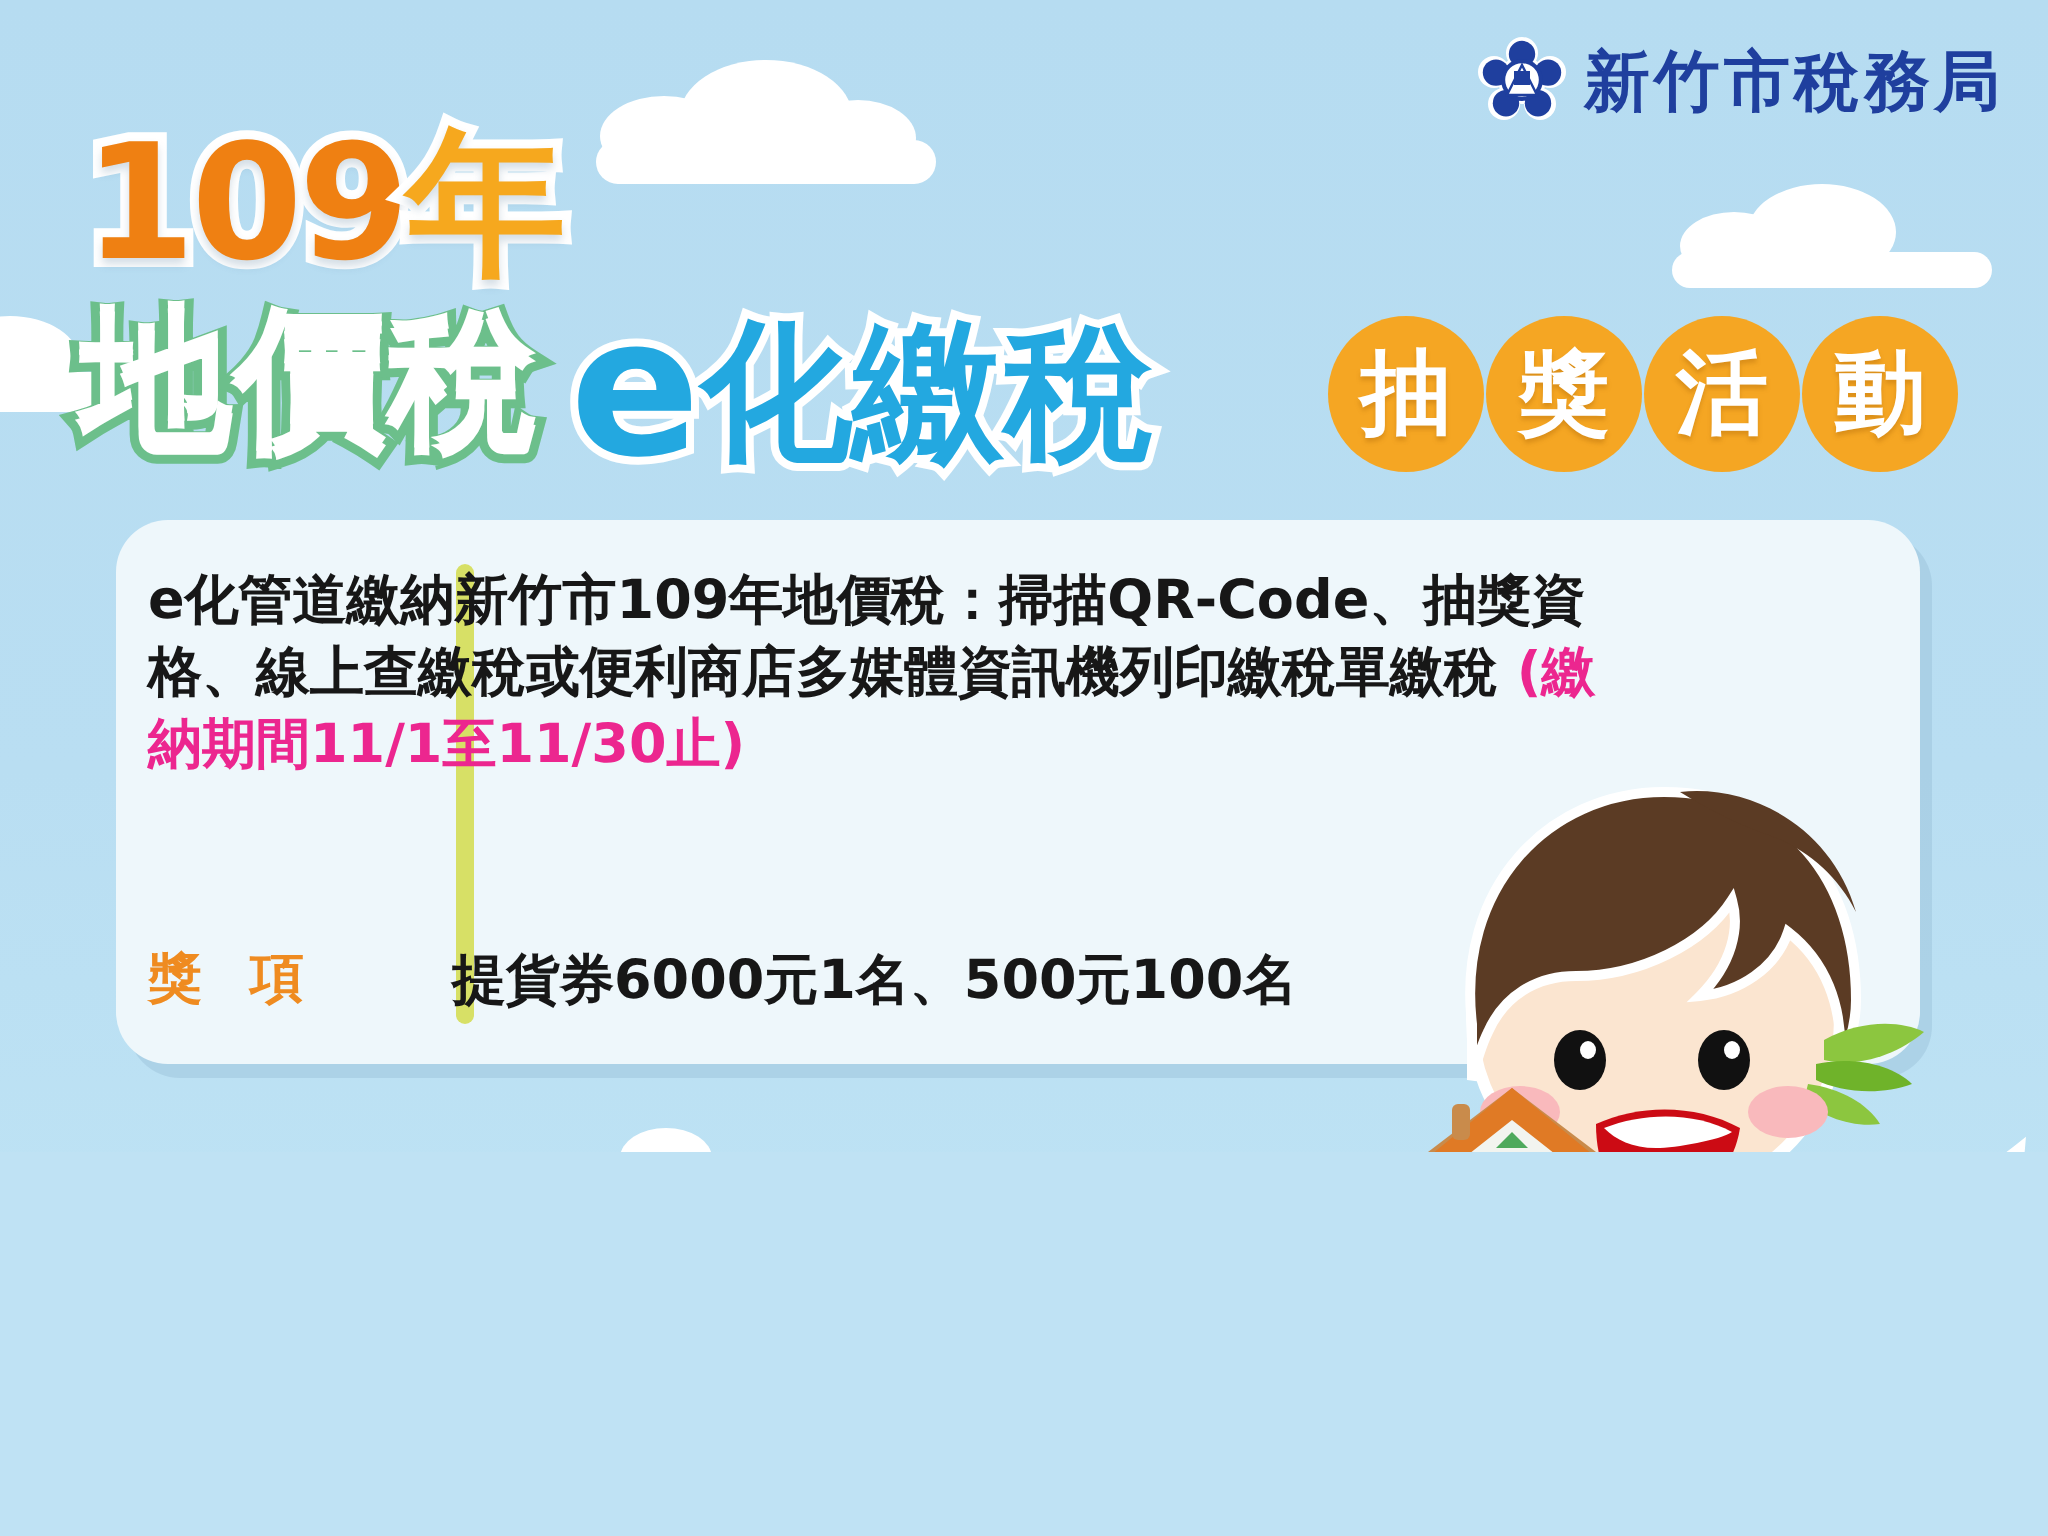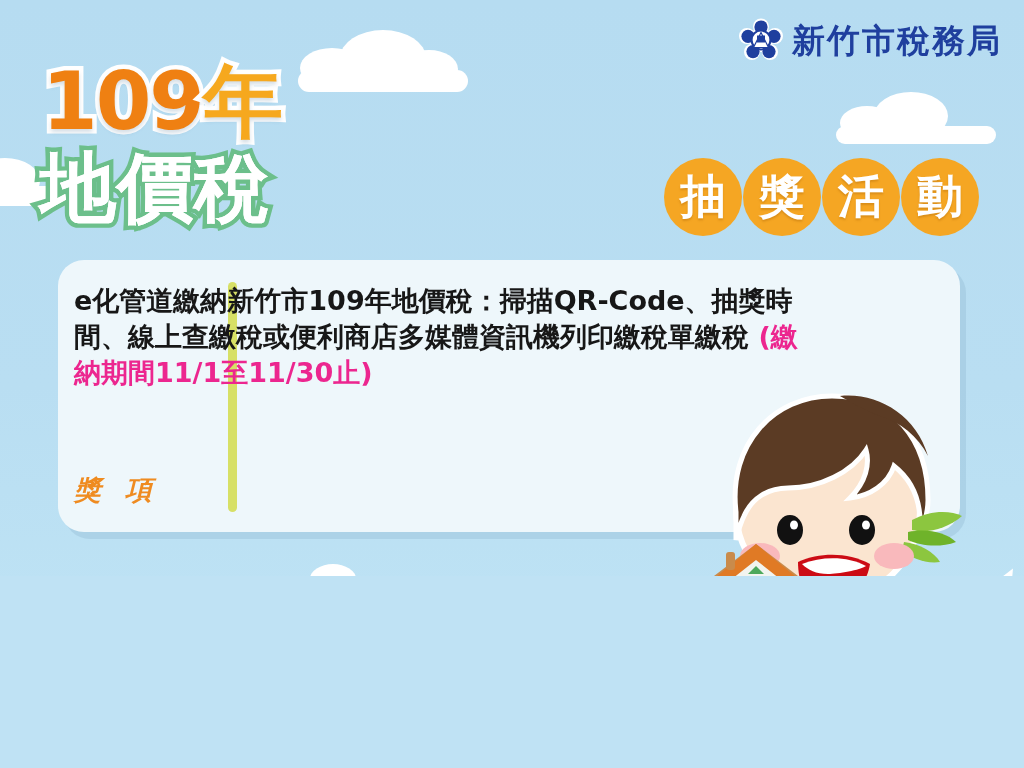--- a/index.html
+++ b/index.html
@@ -76,21 +76,21 @@
   
   .panel{position:absolute;left:58px;top:260px;width:902px;height:272px;
      background:#eef7fb;border-radius:26px;
      box-shadow:6px 7px 0 rgba(140,180,205,.32);}
   .divider{position:absolute;left:228px;top:282px;width:9px;height:230px;
      background:#d7e066;border-radius:6px;}
 
   .row{position:absolute;display:flex;}
   .lbl{color:#ef8b20;font-weight:bold;font-size:27px;line-height:1.25;
      font-family:"DejaVu Sans","Liberation Sans",sans-serif;width:152px;}
-  .lbl.spread{letter-spacing:24px;font-style:italic;}
+  .lbl.spread{letter-spacing:24px;}
   .val{color:#171717;font-weight:bold;font-size:27px;line-height:1.33;
      font-family:"DejaVu Sans","Liberation Sans",sans-serif;}
   .pink{color:#ec268f;font-weight:bold;}
 
   #r1{left:74px;top:283px;}
   #r1 .val{width:730px;}
   #r2{left:74px;top:418px;}
   #r3{left:74px;top:473px;}
 
   
@@ -262,40 +262,44 @@
     </span>
     <span class="logo-text">新竹市稅務局</span>
   </div>
 
   <div class="t-year">
     <span>109</span><span class="nian">年</span>
   </div>
 
   <div class="title-row">
     <span class="t-land">地價稅</span>
+    <span class="t-epay">
+      <span class="t-e">e</span><span>化繳稅</span>
+    </span>
   </div>
   <div class="t-land-top" style="color:#ffffff;">地價稅</div>
 
   <div class="badge-wrap">
     <span class="badge">抽</span>
     <span class="badge">獎</span>
     <span class="badge">活</span>
     <span class="badge">動</span>
   </div>
 
   <div class="panel"></div>
   <div class="divider"></div>
 
   <div class="row" id="r1">
-    <span class="val"><span>e化管道繳納新竹市109年地價稅：掃描QR-Code、抽獎時間、線上查繳稅或便利商店多媒體資訊機列印繳稅單繳稅 </span><span class="pink">(繳納期間11/1至11/30止)</span></span>
+    <span class="val"><span>e化管道繳納新竹市109年地價稅：掃描QR-Code、抽獎資格、線上查繳稅或便利商店多媒體資訊機列印繳稅單繳稅 </span><span class="pink">(繳納期間11/1至11/30止)</span></span>
   </div>
 
 
   <div class="row" id="r3">
     <span class="lbl spread">獎項</span>
+    <span class="val">提貨券6000元1名、500元100名</span>
   </div>
 
   <div class="mascot">
     <svg width="330" height="376" viewBox="0 0 330 376">
 
       <g>
         <path d="M142 196 C175 186 215 184 252 196 C285 206 305 194 320 182 C318 206 300 226 272 234 C244 242 214 238 190 228 C170 220 152 210 142 196 Z" fill="#8e1e8e" stroke="#ffffff" stroke-width="5"></path>
         <path d="M166 206 C200 200 235 206 266 216 C288 222 304 214 318 202 C310 222 292 236 266 240 C236 244 204 234 180 220 Z" fill="#8e1e8e" stroke="#ffffff" stroke-width="4"></path>
       </g>
 

